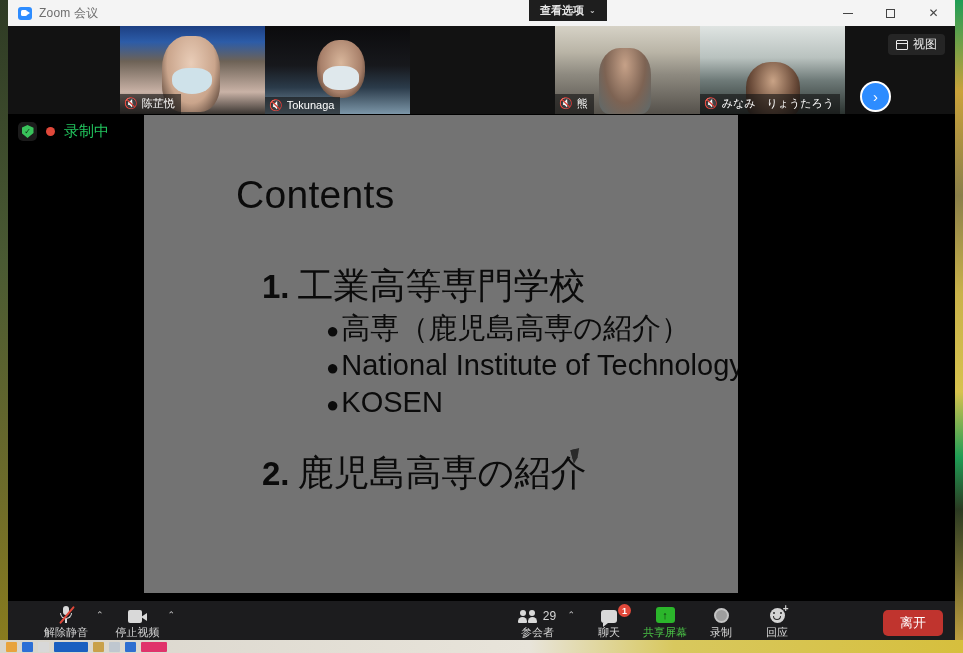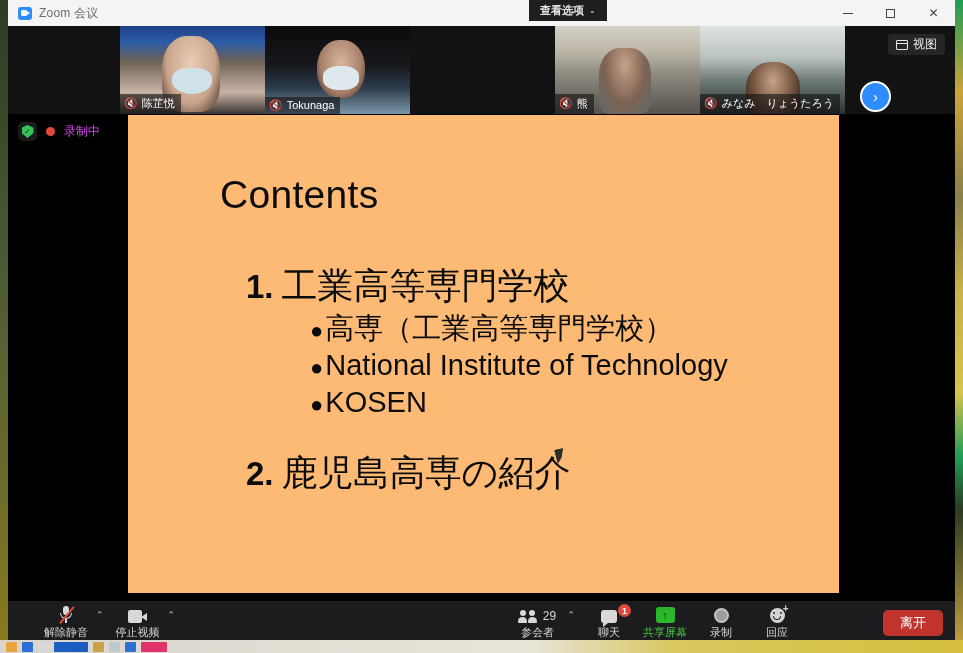--- a/index.html
+++ b/index.html
@@ -150,25 +150,25 @@
     width: 19px; height: 19px; border-radius: 5px; background: #1b1b1b;
     display: flex; align-items: center; justify-content: center;
   }
   #rec-shield-glyph {
     width: 12px; height: 13px; background: #39c35b;
     clip-path: polygon(50% 0%,100% 22%,100% 62%,50% 100%,0% 62%,0% 22%);
     display: flex; align-items: center; justify-content: center;
     color: #0d2c14; font-size: 8px; font-weight: bold;
   }
   #rec-dot { width: 9px; height: 9px; border-radius: 50%; background: #e0483a; }
-  #rec-label { color: #d946ef; font-size: 12px; font-family: Liberation Mono, monospace; }
+  #rec-label { color: #22c55e; font-size: 15px; font-family: Liberation Mono, monospace; }
 
   #slide {
-    position: absolute; left: 120px; top: 1px; width: 711px; height: 478px;
-    background: #fdba74; color: #0b0b0b; overflow: hidden;
+    position: absolute; left: 136px; top: 1px; width: 594px; height: 478px;
+    background: #737373; color: #0b0b0b; overflow: hidden;
   }
   #slide-title {
     position: absolute; left: 92px; top: 58px;
     font-size: 39px; font-weight: normal; letter-spacing: .3px;
   }
   #slide-body { position: absolute; left: 118px; top: 150px; width: 580px; }
   .item-1-line {
     font-size: 36px; display: flex; align-items: baseline; gap: 8px;
     line-height: 1.15;
   }
@@ -389,21 +389,21 @@
 
       <div id="slide-body">
         <div class="item-1-line">
           <span class="item-num">1.</span>
           <span>工業高等専門学校</span>
         </div>
 
         <div class="sub-list">
           <div class="sub-item">
             <span class="bullet-dot">●</span>
-            <span>高専（工業高等専門学校）</span>
+            <span>高専（鹿児島高専の紹介）</span>
           </div>
           <div class="sub-item">
             <span class="bullet-dot">●</span>
             <span>National Institute of Technology</span>
           </div>
           <div class="sub-item">
             <span class="bullet-dot">●</span>
             <span>KOSEN</span>
           </div>
         </div>

